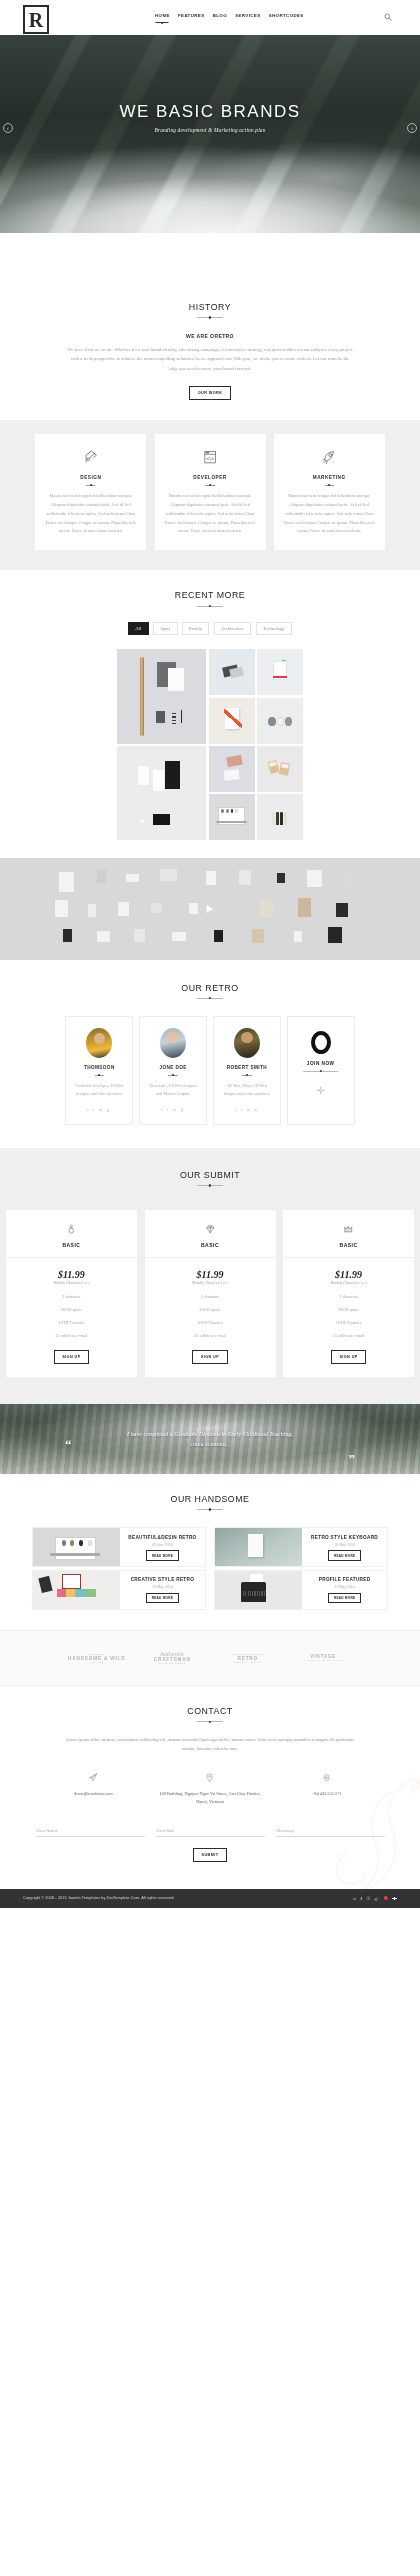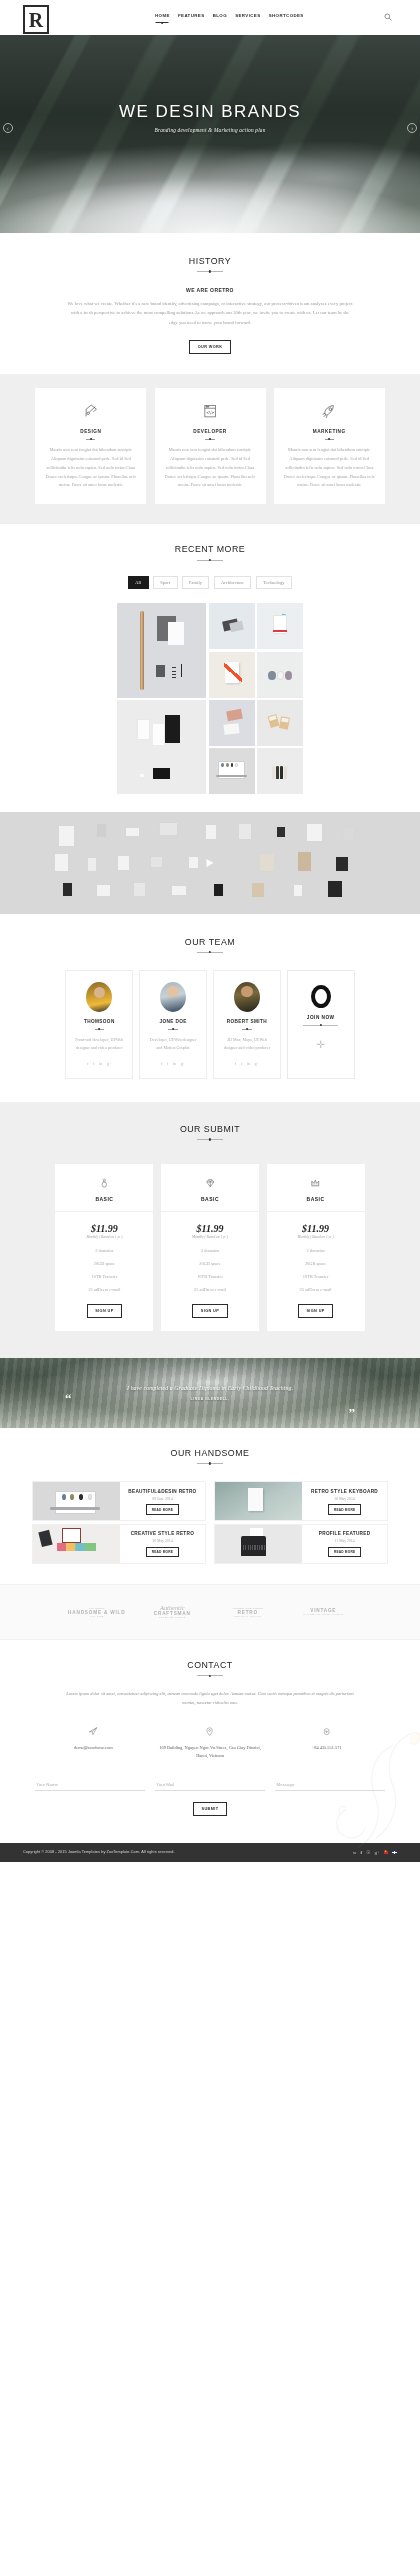--- a/index.html
+++ b/index.html
@@ -103,21 +103,21 @@
   }
   .sec-divider {
     width: 26px; height: 0.6px; background: #b5b5b5; margin: 5.3px auto 0; position: relative;
   }
   .sec-divider::after {
     content: ""; position: absolute; left: 50%; top: -0.9px; transform: translateX(-50%);
     width: 2.3px; height: 2.3px; background: #333; border-radius: 50%;
   }
 
   
-  .history { padding: 23px 0 20px; background: #fff; }
+  .history { padding: 23px 0 20px; background: #fff; margin-top: 46px; }
   .hist-sub {
     margin-top: 15px; text-align: center;
     font-family: "Liberation Sans", sans-serif; font-weight: bold;
     font-size: 5px; letter-spacing: 0.4px; color: #2d2d2d;
   }
   .hist-body {
     margin: 6.4px auto 0; width: 286px; text-align: center;
     font-size: 4.7px; line-height: 1.95; color: #9a9a9a;
   }
   .btn-outline {
@@ -252,21 +252,21 @@
   .team-socials { margin-top:8.2px; display:flex; gap:4.7px; justify-content:center; font-size:4.1px; color:#b5b5b5; }
   .join-o { width:20px; height:23px; border:4.1px solid #111; border-radius:50%; margin-top:3.5px; }
   .join-title { margin-top:7px; font-family:"Liberation Sans",sans-serif; font-weight:bold; font-size:4.7px; letter-spacing:0.5px; color:#222; }
   .join-line { width:35px; height:0.6px; background:#bbb; margin:4.7px auto 0; position:relative; }
   .join-line::after { content:""; position:absolute; left:50%; top:-0.9px; transform:translateX(-50%); width:2.3px; height:2.3px; background:#333; border-radius:50%; }
   .join-plus { margin-top:15px; font-size:10px; color:#c2c2c2; font-weight:300; line-height:1; }
 
   
   .pricing { background:#efefef; padding:22px 0 27px; }
   .price-grid { display:flex; gap:7.6px; justify-content:center; margin-top:24.5px; }
-  .price-card { width:98px; background:#fff; text-align:center; }
+  .price-card { width:131px; background:#fff; text-align:center; }
   .price-head { padding:11.7px 0 9.3px; border-bottom:0.6px solid #efefef; }
   .price-icon { height:14px; display:flex; align-items:center; justify-content:center; }
   .price-plan { margin-top:5.8px; font-family:"Liberation Sans",sans-serif; font-weight:bold; font-size:5px; letter-spacing:0.5px; color:#222; }
   .price-body { padding:10.5px 0 13px; }
   .price-amt { font-style:italic; font-weight:bold; font-size:10px; color:#222; font-family:"Liberation Serif",serif; }
   .price-note { margin-top:1.8px; font-style:italic; font-size:3.5px; color:#9b9b9b; }
   .price-feat { margin-top:8.2px; font-size:4.4px; color:#a8a8a8; }
   .price-btn { margin-top:11.7px; }
 
   
@@ -371,21 +371,21 @@
           <circle cx="6.5" cy="6.5" r="4.6" fill="none" stroke="#333" stroke-width="1"></circle>
           <line x1="10" y1="10" x2="14.5" y2="14.5" stroke="#333" stroke-width="1"></line>
         </svg>
     </div>
   </header>
 
   <section class="hero">
     <div class="hero-arrow left">‹</div>
     <div class="hero-arrow right">›</div>
     <div class="hero-inner">
-      <div class="hero-title">WE DESIN BRANDS</div>
+      <div class="hero-title">WE BASIC BRANDS</div>
       <div class="hero-sub">Branding development &amp; Marketing action plan</div>
     </div>
   </section>
 
   <section class="history">
     <div class="container">
       <div class="sec-title">HISTORY</div>
       <div class="sec-divider"></div>
       <div class="hist-sub">WE ARE ORETRO</div>
       <div class="hist-body">We love what we create. Whether it's a new brand identity, advertising campaign, or interactive strategy, our process-driven team analyzes every project with a fresh perspective to achieve the most compelling solutions.As we approach our 30th year, we invite you to create with us. Let our team be the edge you need to move your brand forward.</div>
@@ -543,21 +543,21 @@
       <i class="vb-item" style="left:41%;top:73%;width:14px;height:9.3px;"></i>
       <i class="vb-item" style="left:51%;top:71%;width:9.3px;height:11.7px;background:#1f1f1f;"></i>
       <i class="vb-item" style="left:60%;top:70%;width:11.7px;height:14px;background:#d6c6ae;"></i>
       <i class="vb-item" style="left:70%;top:72%;width:8.2px;height:10.5px;"></i>
       <i class="vb-item" style="left:78%;top:68%;width:14px;height:16.3px;background:#262626;"></i>
     </div>
     <div class="play-btn"></div>
   </section>
 
   <section class="team">
-    <div class="sec-title">OUR TEAM</div>
+    <div class="sec-title">OUR RETRO</div>
     <div class="sec-divider"></div>
     <div class="team-grid">
 
       <div class="team-card">
         <div class="avatar av1"></div>
         <div class="team-name">THOMSOON</div>
         <div class="mini-div"></div>
         <div class="team-role">Front-end developer, UI/Web designer and video producer</div>
         <div class="team-socials">
           <span>f</span>

